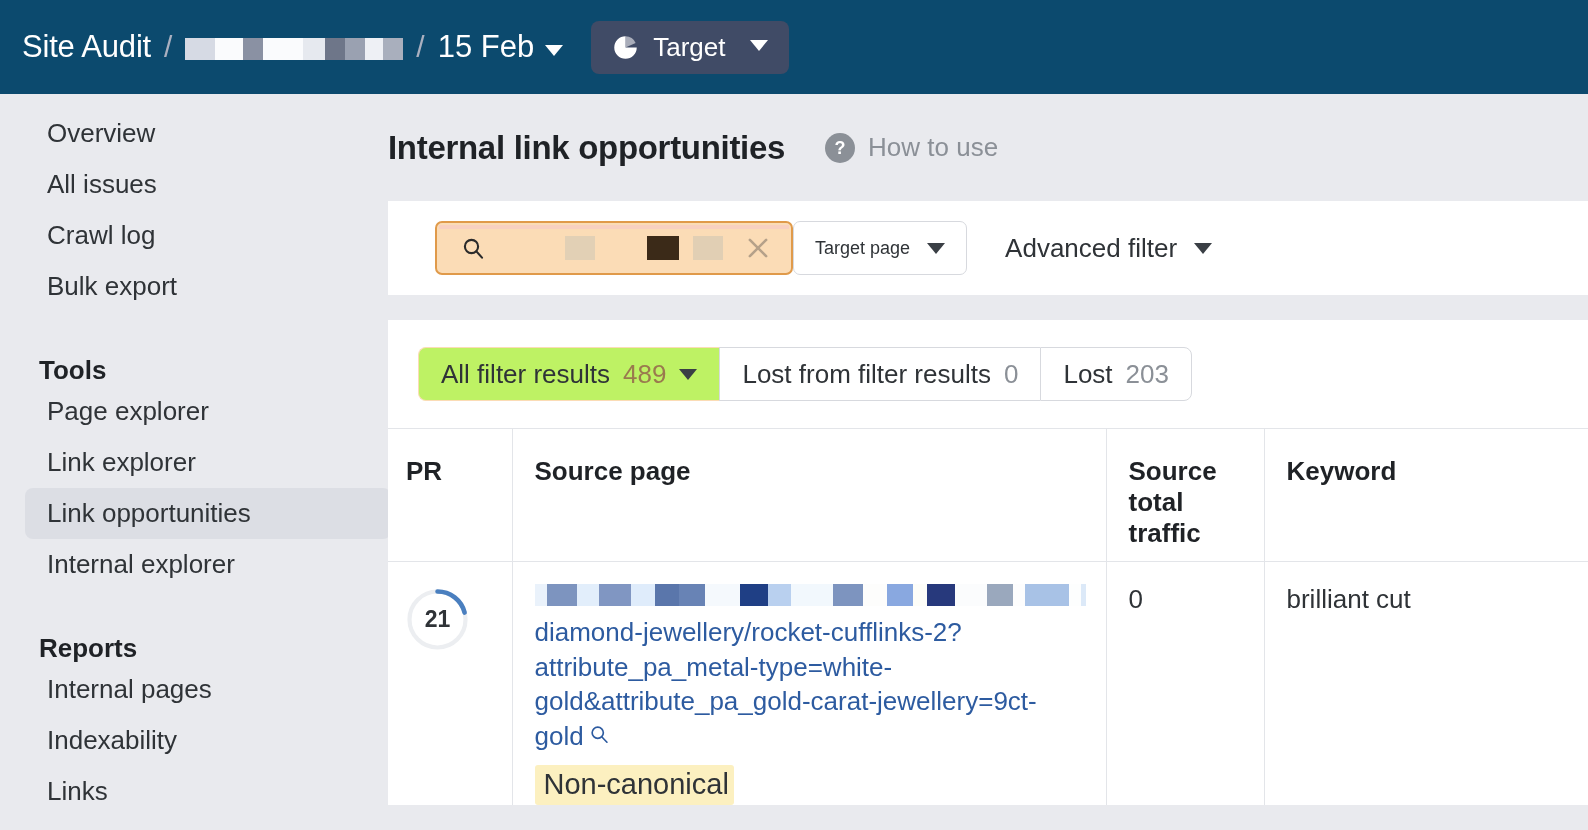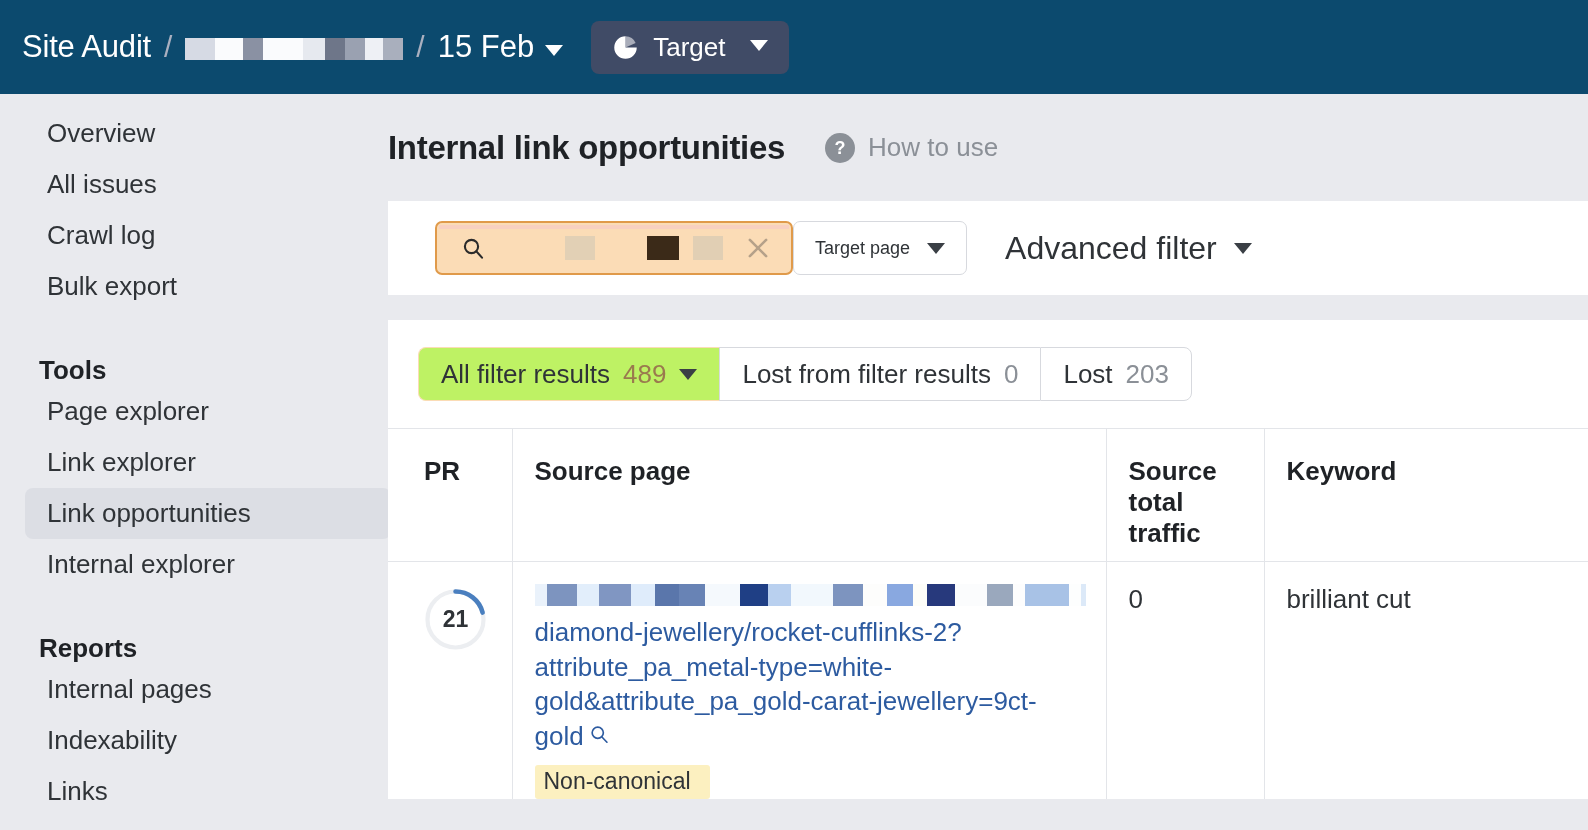--- a/index.html
+++ b/index.html
@@ -176,21 +176,21 @@
     display: flex; align-items: center;
     padding: 0 21px; gap: 17px;
     font-size: 18px; color: #2f3337;
     cursor: pointer;
     margin-left: 0px;
   }
   .dd-plain {
     height: 54px;
     display: flex; align-items: center;
     padding: 0 21px; gap: 17px;
-    font-size: 32px; color: #2f3337;
+    font-size: 26px; color: #2f3337;
     cursor: pointer;
     margin-left: 17px;
   }
   .caret-dark {
     width: 0; height: 0;
     border-left: 9px solid transparent;
     border-right: 9px solid transparent;
     border-top: 11px solid #3a3f45;
   }
 
@@ -233,21 +233,21 @@
   .tbl th {
     font-size: 26px; font-weight: 700; color: #1f2226;
     padding: 27px 22px 0 22px;
     height: 133px;
   }
   .tbl td { padding: 22px 22px 0 22px; font-size: 26px; color: #2f3337; }
   .col-pr  { width: 124px; }
   .col-src { width: 594px; }
   .col-stt { width: 158px; }
   .col-kw  { width: 324px; }
-  .tbl th.col-pr, .tbl td.col-pr { padding-left: 36px; }
+  .tbl th.col-pr, .tbl td.col-pr { padding-left: 18px; }
 
   .gauge { position: relative; width: 63px; height: 63px; margin-top: 4px; }
   .gauge svg { display: block; }
   .gauge-num {
     position: absolute; inset: 0;
     display: flex; align-items: center; justify-content: center;
     font-size: 23px; font-weight: 700; color: #2f3337;
   }
 
   .redact-url {
@@ -284,22 +284,22 @@
     word-break: break-word;
     cursor: pointer;
     display: inline;
   }
   .url-mag { display: inline-block; width: 21px; height: 21px; margin-left: 5px; }
   .badge {
     display: inline-block;
     margin-top: 12px;
     background: #fcf0c0;
     color: #2f3337;
-    font-size: 23px;
-    padding: 3px 19px 4px 9px;
+    font-size: 29px;
+    padding: 3px 5px 4px 9px;
     border-radius: 3px;
   }
 </style>
 </head>
 <body>
 
 <div class="topbar">
   <span class="crumb-root">Site Audit</span>
   <span class="crumb-sep">/</span>
   <span class="redact-site"></span>

